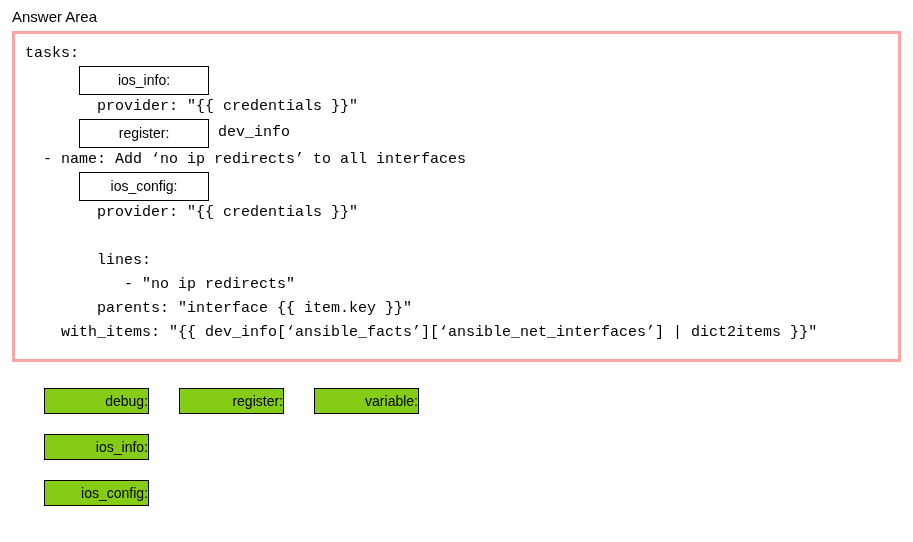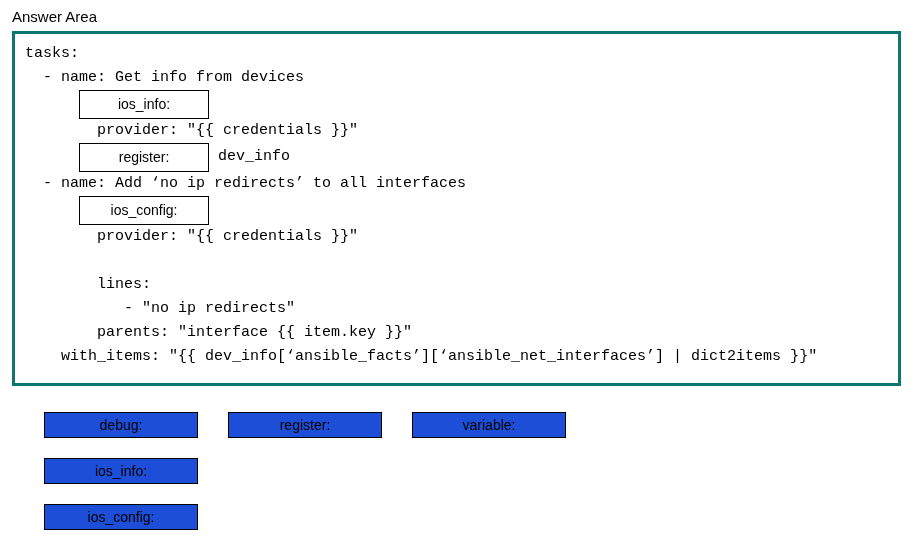--- a/index.html
+++ b/index.html
@@ -13,21 +13,21 @@
       padding: 8px;
       width: 913px;
     }
     .title {
       font-weight: normal;
       font-size: 15px;
       margin-bottom: 6px;
       margin-left: 4px;
     }
     .code-box {
-      border: 3px solid #0f766e;
+      border: 3px solid #fca5a5;
       padding: 8px 10px 14px 10px;
       font-family: "Courier New", monospace;
       font-size: 15px;
       line-height: 1.5;
       margin-left: 4px;
       margin-right: 4px;
     }
     .line {
       white-space: pre;
       display: flex;
@@ -51,36 +51,35 @@
       margin-top: 26px;
       margin-left: 36px;
     }
     .option-row {
       display: flex;
       gap: 30px;
       margin-bottom: 20px;
     }
     .option {
       border: 1px solid #000;
-      width: 154px;
+      width: 105px;
       padding: 4px 0;
-      text-align: center;
+      text-align: right;
       font-family: Arial, sans-serif;
       font-size: 14px;
-      background: #1d4ed8;
+      background: #84cc16;
     }
   </style>
 </head>
 <body>
 
 <div class="title">Answer Area</div>
 
 <div class="code-box">
   <div class="line"><span class="pre-text">tasks:</span></div>
-  <div class="line"><span class="pre-text">  - name: Get info from devices</span></div>
   <div class="line">
     <span class="pre-text">      </span>
     <span class="slot">ios_info:</span>
   </div>
   <div class="line">
     <span class="pre-text">        </span>
     <span class="pre-text">provider: "{{ credentials }}"</span>
   </div>
   <div class="line">
     <span class="pre-text">      </span>

